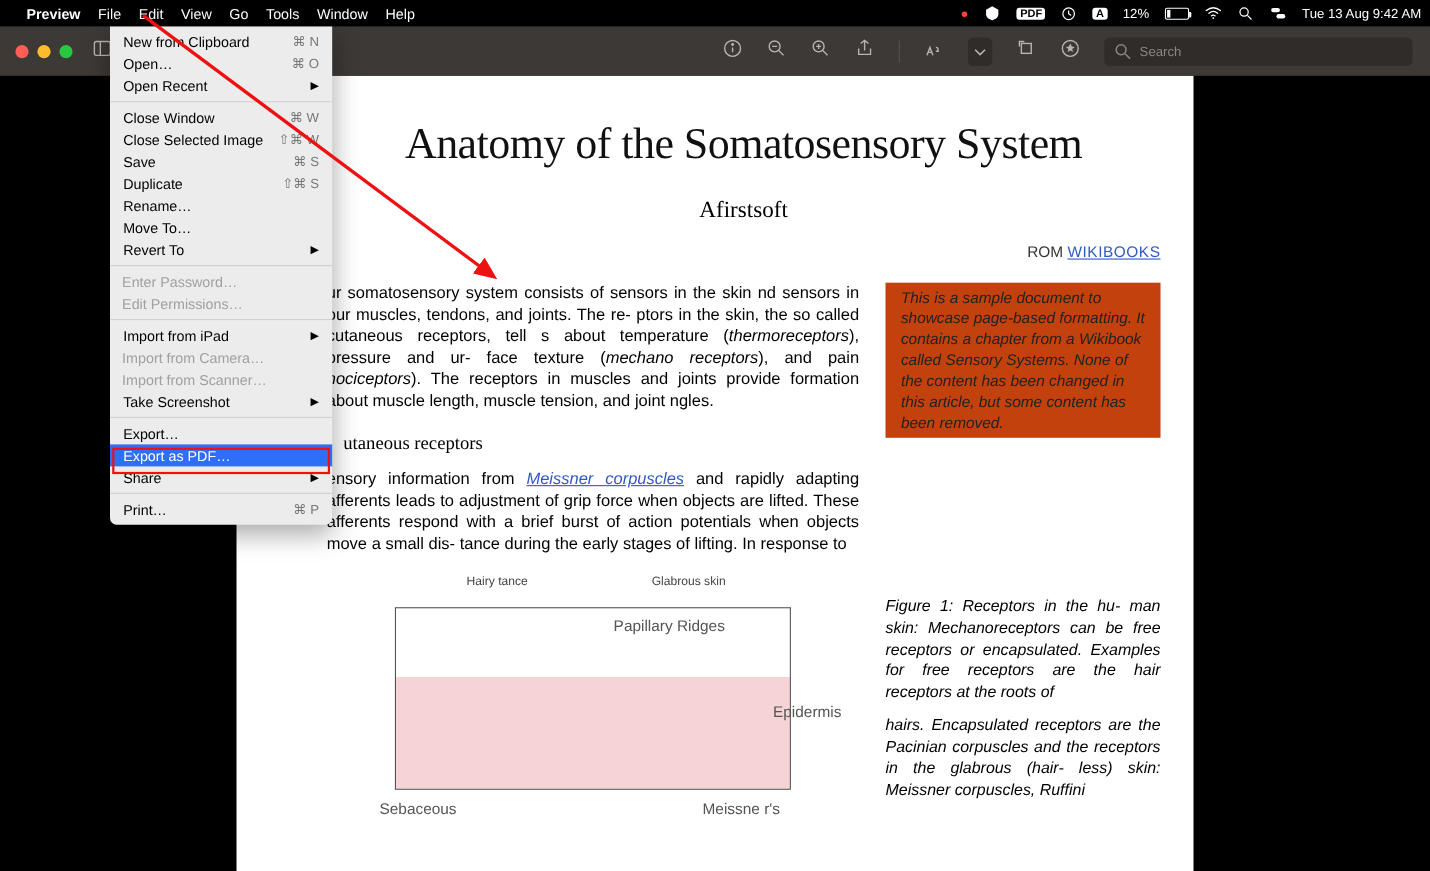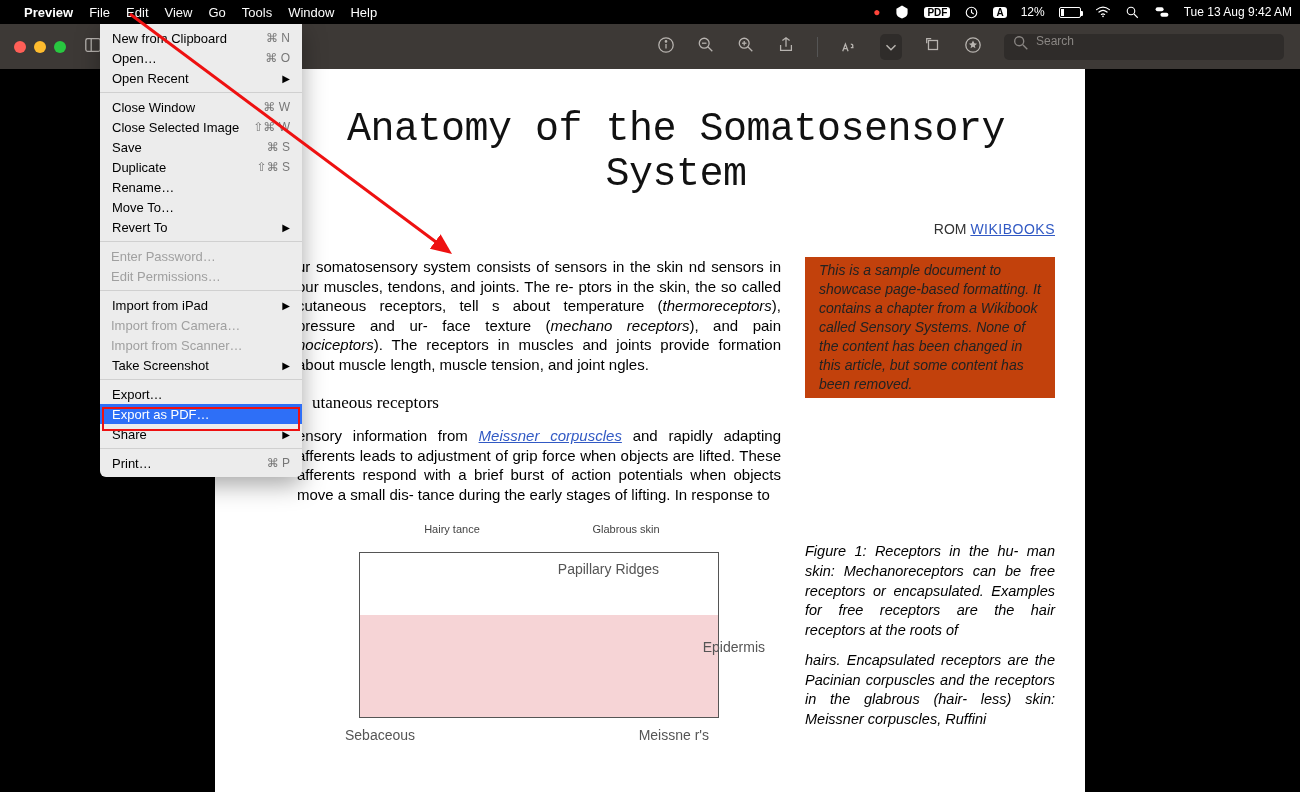--- a/index.html
+++ b/index.html
@@ -22,37 +22,37 @@
 .window { position: absolute; top: 24px; left: 0; right: 0; height: 45px; background: #3d3936; display:flex; align-items:center; }
 .traffic-lights { display:flex; gap:8px; margin-left:14px; }
 .tl { width:12px; height:12px; border-radius:50%; }
 .tl.red { background:#ff5f57; }
 .tl.yellow { background:#febc2e; }
 .tl.green { background:#28c840; }
 .win-title { color:#ddd; font-size:13px; margin-left:28px; }
 .toolbar-icons { margin-left:auto; display:flex; align-items:center; gap:22px; padding-right:16px; color:#b8b4b0; }
 .toolbar-icons svg { width:18px; height:18px; stroke:#b8b4b0; fill:none; stroke-width:1.4; }
 .toolbar-sep { width:1px; height:20px; background:#555; }
-.search-box { width:280px; height:26px; background:#2f2c2a; border-radius:5px; display:flex; align-items:flex-start; padding:0 8px; color:#8a8683; font-size:12px; gap:6px;}
+.search-box { width:280px; height:26px; background:#2f2c2a; border-radius:5px; display:flex; align-items:center; padding:0 8px; color:#8a8683; font-size:12px; gap:6px;}
 .chev-box { width:22px; height:26px; background:#2f2c2a; border-radius:5px; display:flex; align-items:center; justify-content:center;}
 
 
 .dropdown { position:absolute; top:24px; left:100px; width:202px; background:#ececec; border-radius:0 0 6px 6px; box-shadow: 0 8px 24px rgba(0,0,0,0.35); padding:4px 0; z-index:100; }
 .dd-item { height:20px; display:flex; align-items:center; padding:0 12px; font-size:13px; color:#000; position:relative; cursor:default; }
 .dd-item.disabled { color:#a0a0a0;padding-left:11px; }
 .dd-item.hover { background:#2e6ff7; color:#fff; }
 .dd-item .shortcut { margin-left:auto; font-size:12px; color:#777; }
 .dd-item .submenu-arrow { margin-left:auto; font-size:10px; }
 .dd-sep { height:1px; background:#d0d0d0; margin:4px 0; }
 .dd-highlight-box { position:absolute; border:2px solid #e11; left:102px; top:407px; width:198px; height:24px; z-index:110; pointer-events:none; }
 
 
 .doc-wrap { position:absolute; top:69px; left:0; right:0; bottom:0; background:#000; display:flex; justify-content:center; }
 .page { width:870px; height:100%; background:#fff; padding:38px 30px 0 82px; color:#000; overflow:hidden; position:relative;}
-.doc-title { font-family: Liberation Mono, monospace; font-size:40px; font-weight:400; text-align:center; margin-bottom:24px; letter-spacing:-0.5px; color:#111;}
+.doc-title { font-family: Liberation Serif, serif; font-size:40px; font-weight:400; text-align:center; margin-bottom:24px; letter-spacing:-0.5px; color:#111;}
 .doc-sub { font-family: Georgia, serif; font-size:21px; text-align:center; margin-bottom:18px; }
 .wikilinks { font-size:14px; text-align:right; margin-bottom:20px; color:#333;}
 .wikilinks a { color:#3159c4; text-decoration:underline; font-variant:small-caps; letter-spacing:0.5px;}
 .two-col { display:flex; gap:24px; }
 .col-left { flex:1.02; font-size:15px; line-height:1.3; text-align:justify; }
 .col-right { width:250px; font-size:14px; line-height:1.36; }
 .pink-box { background:#c2410c; padding:4px 14px; font-style:italic; margin-bottom:24px; color:#222; }
 h2.sect { font-family: Liberation Serif, serif; font-size:17px; font-weight:400; margin:18px 15px 12px; }
 a.link { color:#3159c4; text-decoration:underline; font-style:italic; }
 em { font-style:italic; }
@@ -267,20 +267,21 @@
       <marker id="ah" markerWidth="10" markerHeight="10" refX="2" refY="3" orient="auto">
         <path d="M0,0 L0,6 L7,3 z" fill="#e11"></path>
       </marker>
     </defs>
   <line x1="130" y1="14" x2="440" y2="245" stroke="#e11" stroke-width="3" marker-end="url(#ah)"></line>
 </svg>
 
 <div class="doc-wrap">
   <div class="page">
     <h1 class="doc-title">Anatomy of the Somatosensory System</h1>
+    <div class="doc-sub">Afirstsoft</div>
     <div class="wikilinks">
       <span>ROM </span><a>WIKIBOOKS</a>
     </div>
 
     <div class="two-col">
       <div class="col-left">
         <p>
           <span>ur somatosensory system consists of sensors in the skin nd sensors in our muscles, tendons, and joints. The re- ptors in the skin, the so called cutaneous receptors, tell s about temperature (</span><em>thermoreceptors</em><span>), pressure and ur- face texture (</span><em>mechano receptors</em><span>), and pain </span><em>nociceptors</em><span>). The receptors in muscles and joints provide formation about muscle length, muscle tension, and joint ngles.</span>
         </p>
         <h2 class="sect">utaneous receptors</h2>

